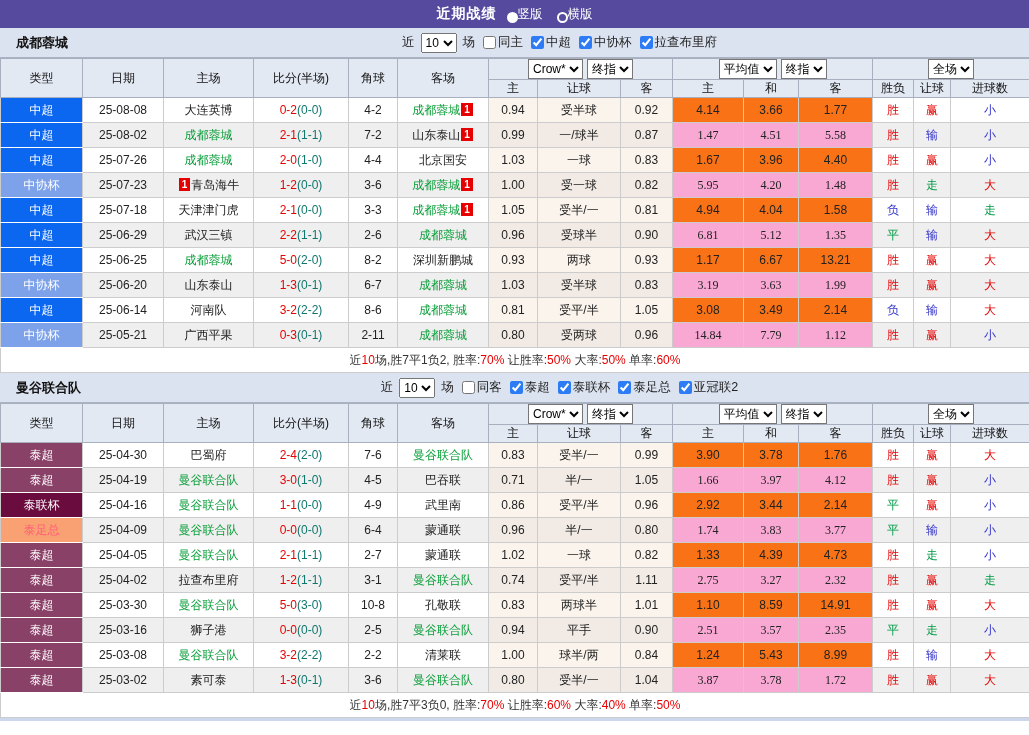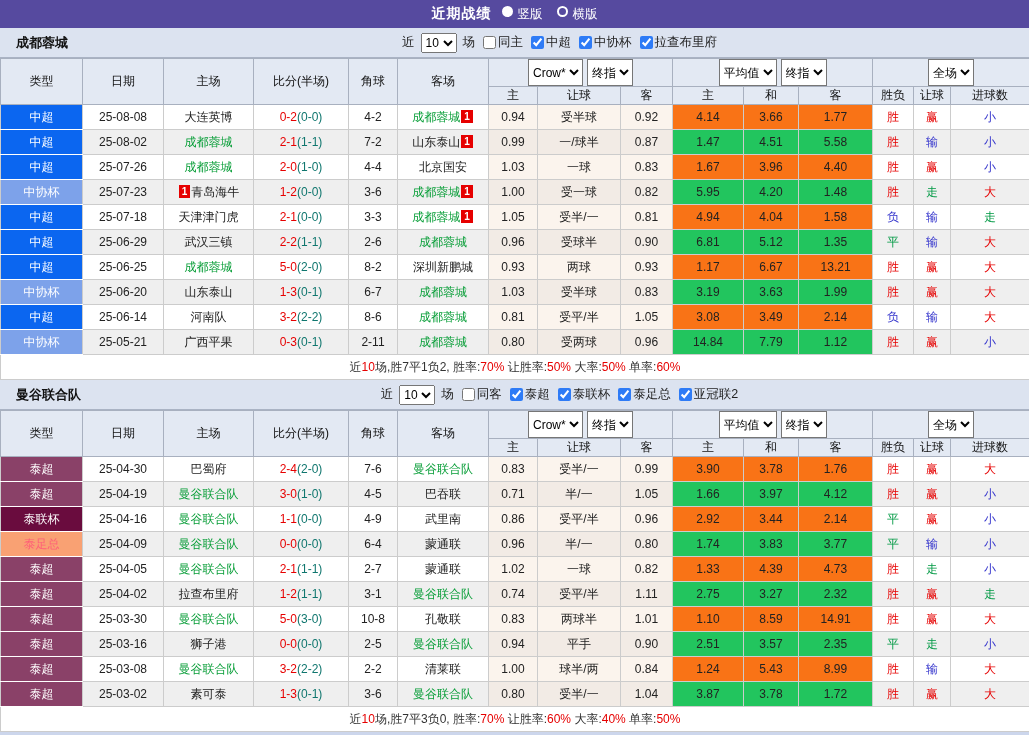--- a/index.html
+++ b/index.html
@@ -6,48 +6,48 @@
   html,body { margin:0; padding:0; background:#fff; }
   body { width:1029px; font-family:"Liberation Sans","DejaVu Sans",sans-serif; color:#222; }
 
   .titlebar{
     height:28px; background:#564a9f; color:#fff;
     display:flex; align-items:center; justify-content:center; gap:10px;
     font-size:14px;
   }
   .titlebar .title{ font-weight:bold; letter-spacing:1px; }
   .radio-group{ display:flex; align-items:center; gap:14px; }
-  .radio-opt{ display:flex; align-items:flex-start; gap:5px; font-size:12.5px; cursor:pointer; }
+  .radio-opt{ display:flex; align-items:flex-end; font-size:12.5px; cursor:pointer; }
   .radio-dot{ width:11px; height:11px; border-radius:50%; border:2px solid #fff; display:inline-block; }
   .radio-dot.on{ background:#fff; }
 
   .filter-row{
     height:30px; background:#dce3f0; position:relative;
     display:flex; align-items:center; justify-content:center;
     font-size:12.5px; border-bottom:1px solid #aab3c4;
   }
   .team-name{ position:absolute; left:16px; font-weight:bold; font-size:13px; color:#111; }
   .controls{ display:flex; align-items:center; gap:4px; transform:translateX(45px); }
   .controls select{ font-size:12px; height:20px; margin:0 2px; }
   .cb{ display:flex; align-items:center; gap:1px; margin-left:4px; cursor:pointer; }
   .cb input{ width:13px; height:13px; accent-color:#2e7bf6; margin:0 1px 0 0; }
 
   table{ border-collapse:collapse; width:1029px; table-layout:fixed; font-size:12px; text-align:center; }
   th{
     background:#e3e9f3; border:1px solid #a8b0bf; font-weight:normal;
     color:#111; padding:0; height:18px;
   }
   th.sel-row{ height:21px; }
-  th select{ font-size:12px; height:27px; margin:0 2px; background:#fff; }
+  th select{ font-size:12px; height:20px; margin:0 2px; background:#fff; }
   td{ border:1px solid #ccc; height:25px; padding:0 1px; overflow:hidden; white-space:nowrap; }
   tr.even td{ background:#efefef; }
   td.c-crow{ background:#fbf4ed; }
   tr.even td.c-crow{ background:#f2ebe5; }
   td.c-avg{ background:#f97316; }
-  tr.even td.c-avg{ background:#22c55e; }
+  tr.even td.c-avg{ background:#f9a8d4;font-family:Liberation Serif, serif; }
   td.lg{ color:#fff; border-bottom:1px solid #fff; border-top:none; }
   .self{ color:#089e38; }
   .score{ color:#e60000;margin-top:40px; }
   .half{ color:#0f766e; }
   .badge{
     display:inline-block; background:#e60000; color:#fff; font-size:10px; font-weight:bold;
     line-height:13px; padding:0 3px; margin:0 1px; vertical-align:1px;
   }
   td.res-red{ color:#e60000; }
   td.res-blue{ color:#3333cc; }

